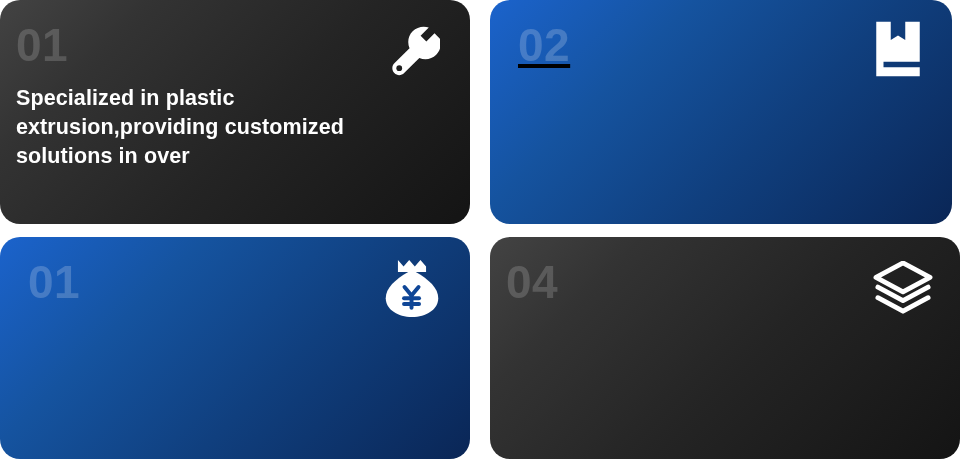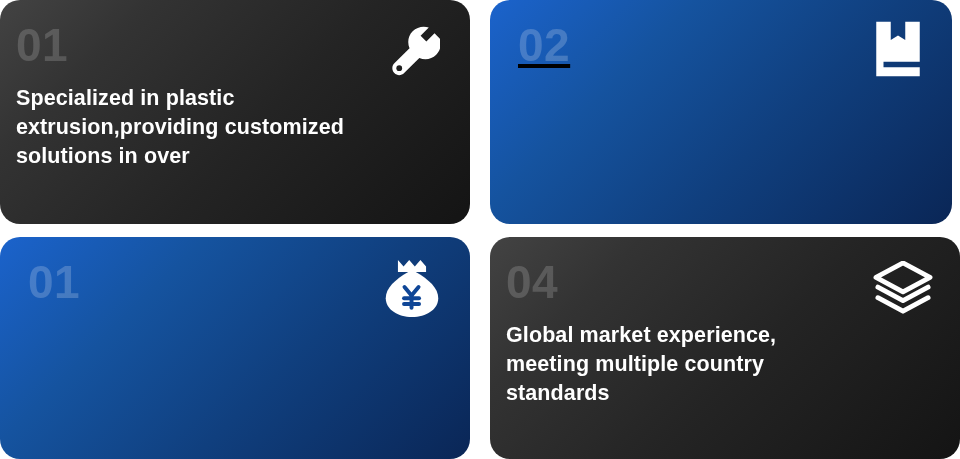--- a/index.html
+++ b/index.html
@@ -127,23 +127,20 @@
         <path d="M24 32 L31.5 41 L39 32" stroke="#0f4697" stroke-width="4.2" stroke-linecap="round" stroke-linejoin="round" fill="none"></path>
         <path d="M31.5 41 L31.5 54" stroke="#0f4697" stroke-width="4.2" stroke-linecap="round"></path>
         <path d="M23.5 44 H39.5" stroke="#0f4697" stroke-width="4.2" stroke-linecap="round"></path>
         <path d="M23.5 50 H39.5" stroke="#0f4697" stroke-width="4.2" stroke-linecap="round"></path>
       </svg>
     </span>
   </div>
 
   <div class="card dark c4">
     <div class="card-number">04</div>
-    <div class="card-text">Global market experience,
-meeting multiple country
-standards</div>
     <span class="card-icon icon-layers">
       <svg viewBox="0 0 64 58" fill="none" xmlns="http://www.w3.org/2000/svg">
         <path d="M32 2 L60 17 L32 32 L4 17 Z" stroke="#ffffff" stroke-width="5" stroke-linejoin="round" fill="none"></path>
         <path d="M6 27 L32 41 L58 27" stroke="#ffffff" stroke-width="5" stroke-linejoin="round" stroke-linecap="round" fill="none"></path>
         <path d="M6 38 L32 52 L58 38" stroke="#ffffff" stroke-width="5" stroke-linejoin="round" stroke-linecap="round" fill="none"></path>
       </svg>
     </span>
   </div>
 
 </div>

